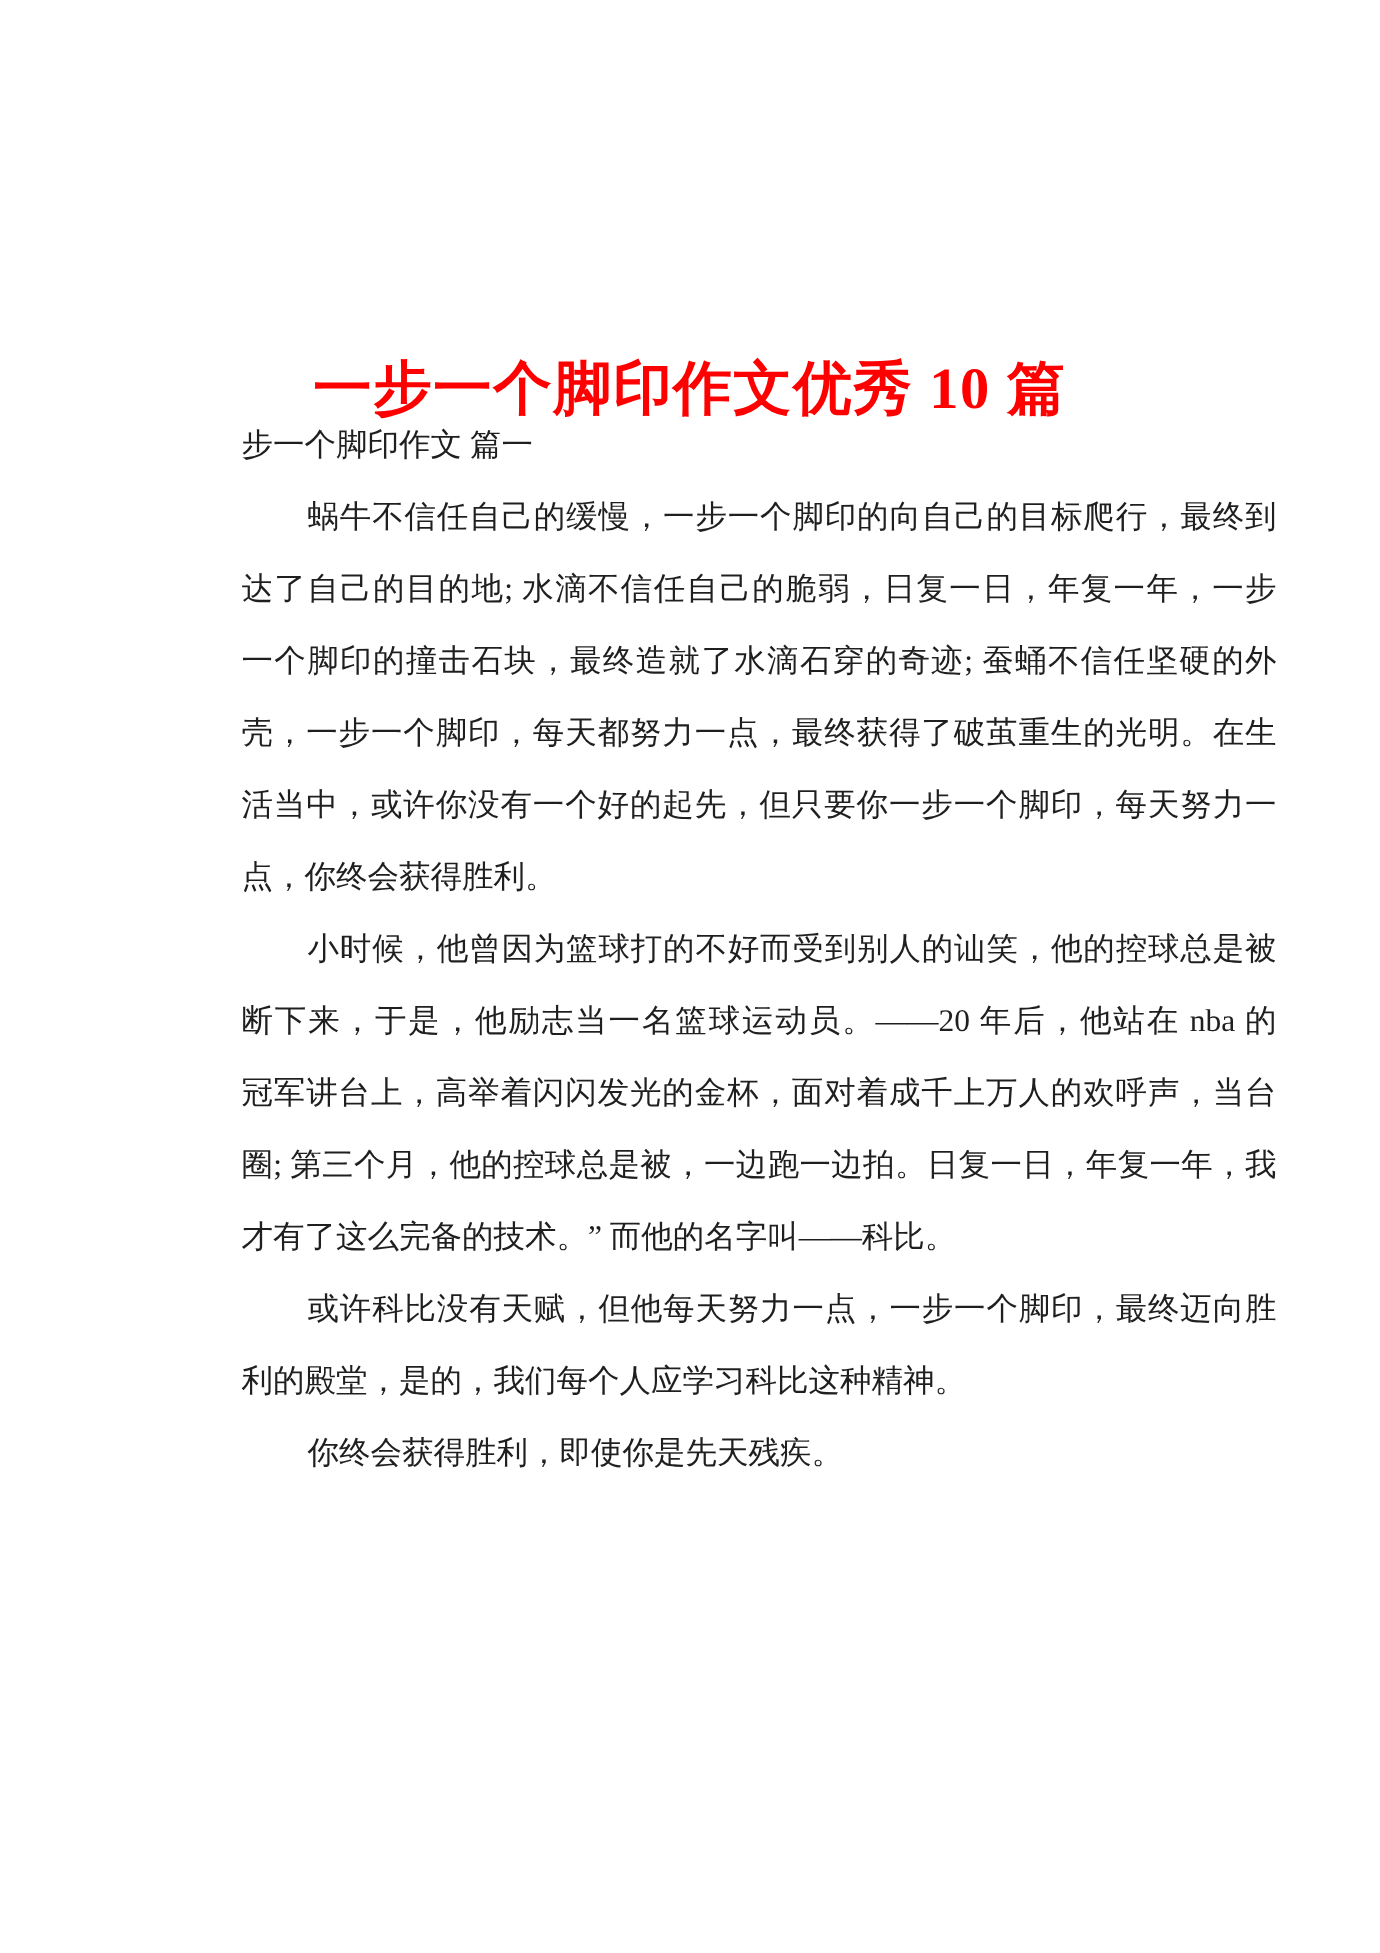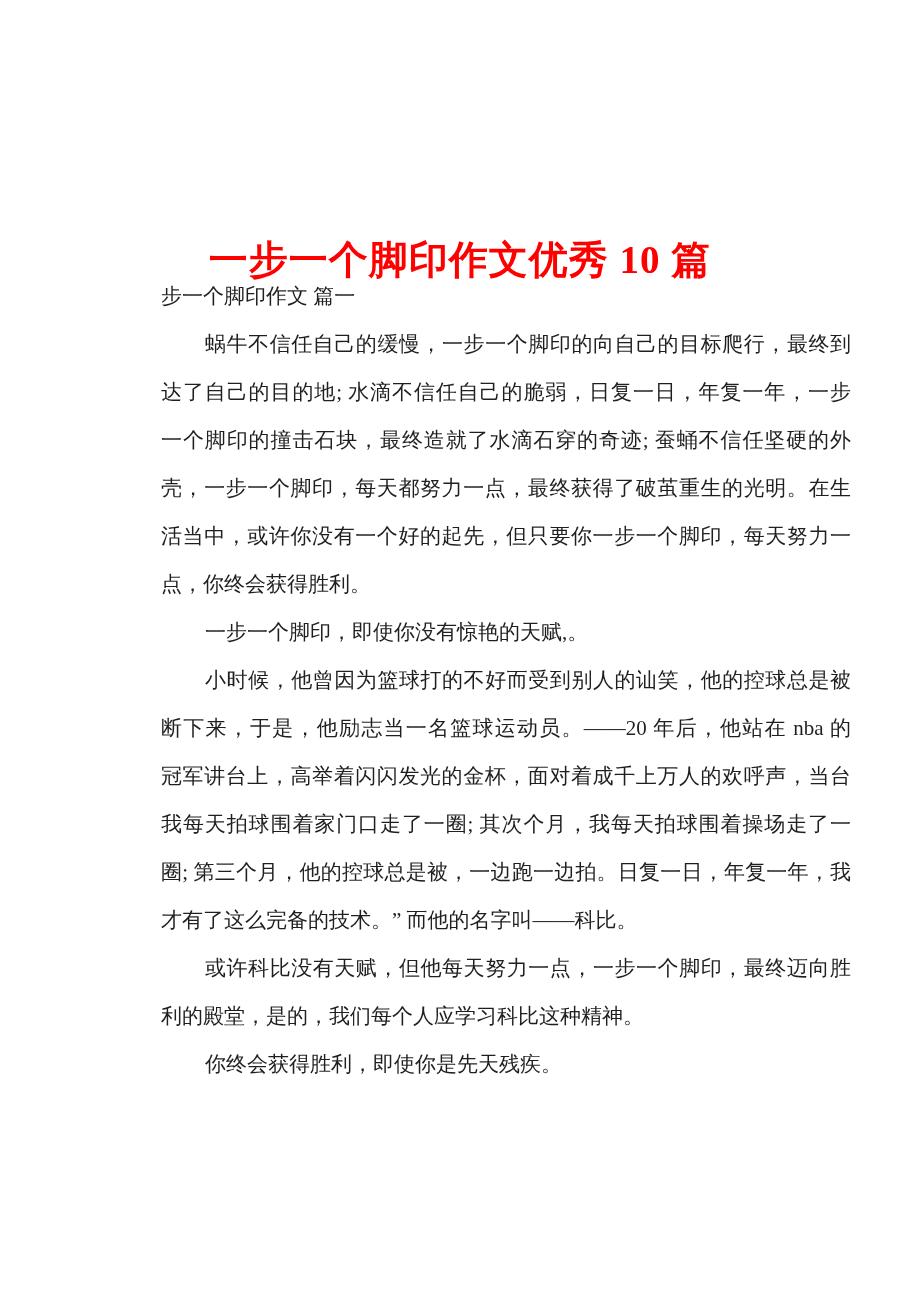--- a/index.html
+++ b/index.html
@@ -53,24 +53,22 @@
 <div class="page">
   <div class="doc-title" style="color: rgb(255, 0, 0);">一步一个脚印作文优秀 10 篇</div>
   <div class="body-text" style="color: rgb(31, 31, 31);">
     <div class="line">步一个脚印作文 篇一</div>
     <div class="line j i">蜗牛不信任自己的缓慢，一步一个脚印的向自己的目标爬行，最终到</div>
     <div class="line j">达了自己的目的地; 水滴不信任自己的脆弱，日复一日，年复一年，一步</div>
     <div class="line j">一个脚印的撞击石块，最终造就了水滴石穿的奇迹; 蚕蛹不信任坚硬的外</div>
     <div class="line j">壳，一步一个脚印，每天都努力一点，最终获得了破茧重生的光明。在生</div>
     <div class="line j">活当中，或许你没有一个好的起先，但只要你一步一个脚印，每天努力一</div>
     <div class="line">点，你终会获得胜利。</div>
-    <div class="line i">一步一个脚印，即使你没有惊艳的天赋,。</div>
     <div class="line j i">小时候，他曾因为篮球打的不好而受到别人的讪笑，他的控球总是被</div>
     <div class="line j">断下来，于是，他励志当一名篮球运动员。——20 年后，他站在 nba 的</div>
     <div class="line j">冠军讲台上，高举着闪闪发光的金杯，面对着成千上万人的欢呼声，当台</div>
-    <div class="line j">我每天拍球围着家门口走了一圈; 其次个月，我每天拍球围着操场走了一</div>
     <div class="line j">圈; 第三个月，他的控球总是被，一边跑一边拍。日复一日，年复一年，我</div>
     <div class="line">才有了这么完备的技术。” 而他的名字叫——科比。</div>
     <div class="line j i">或许科比没有天赋，但他每天努力一点，一步一个脚印，最终迈向胜</div>
     <div class="line">利的殿堂，是的，我们每个人应学习科比这种精神。</div>
     <div class="line i">你终会获得胜利，即使你是先天残疾。</div>
   </div>
 </div>
 
 </body></html>

